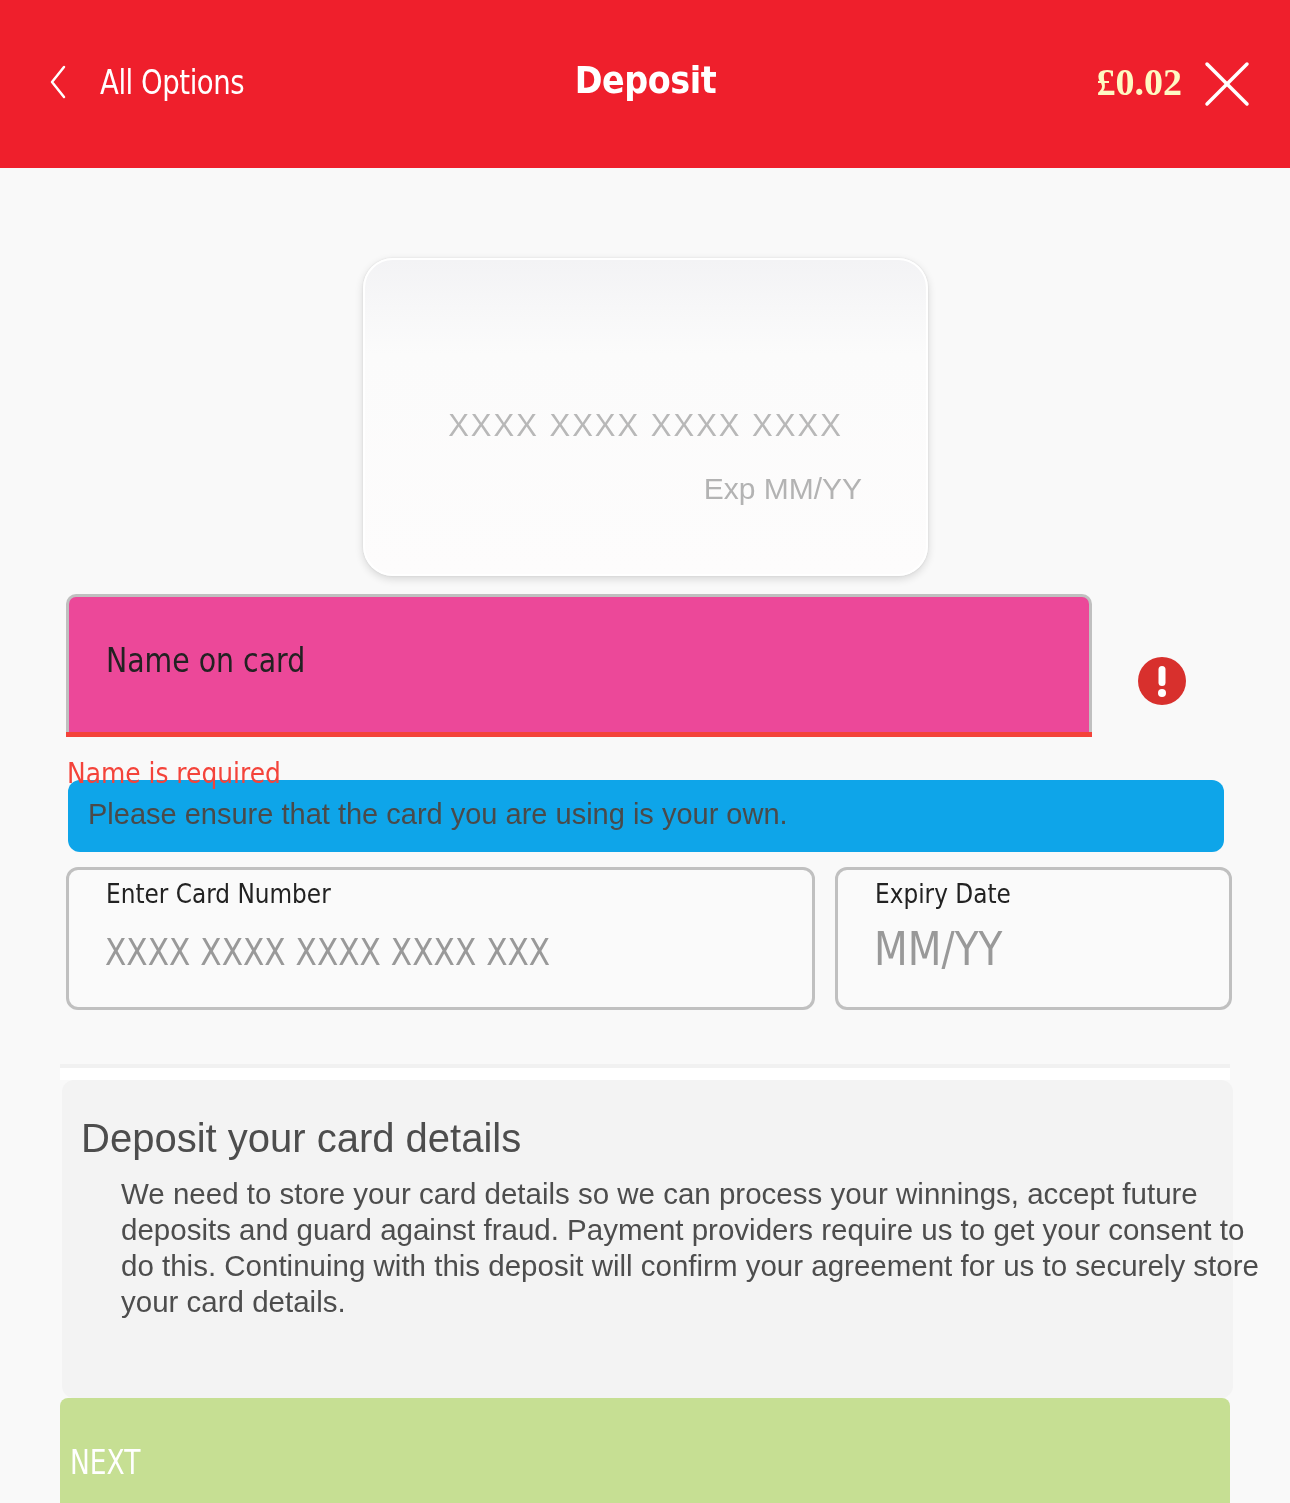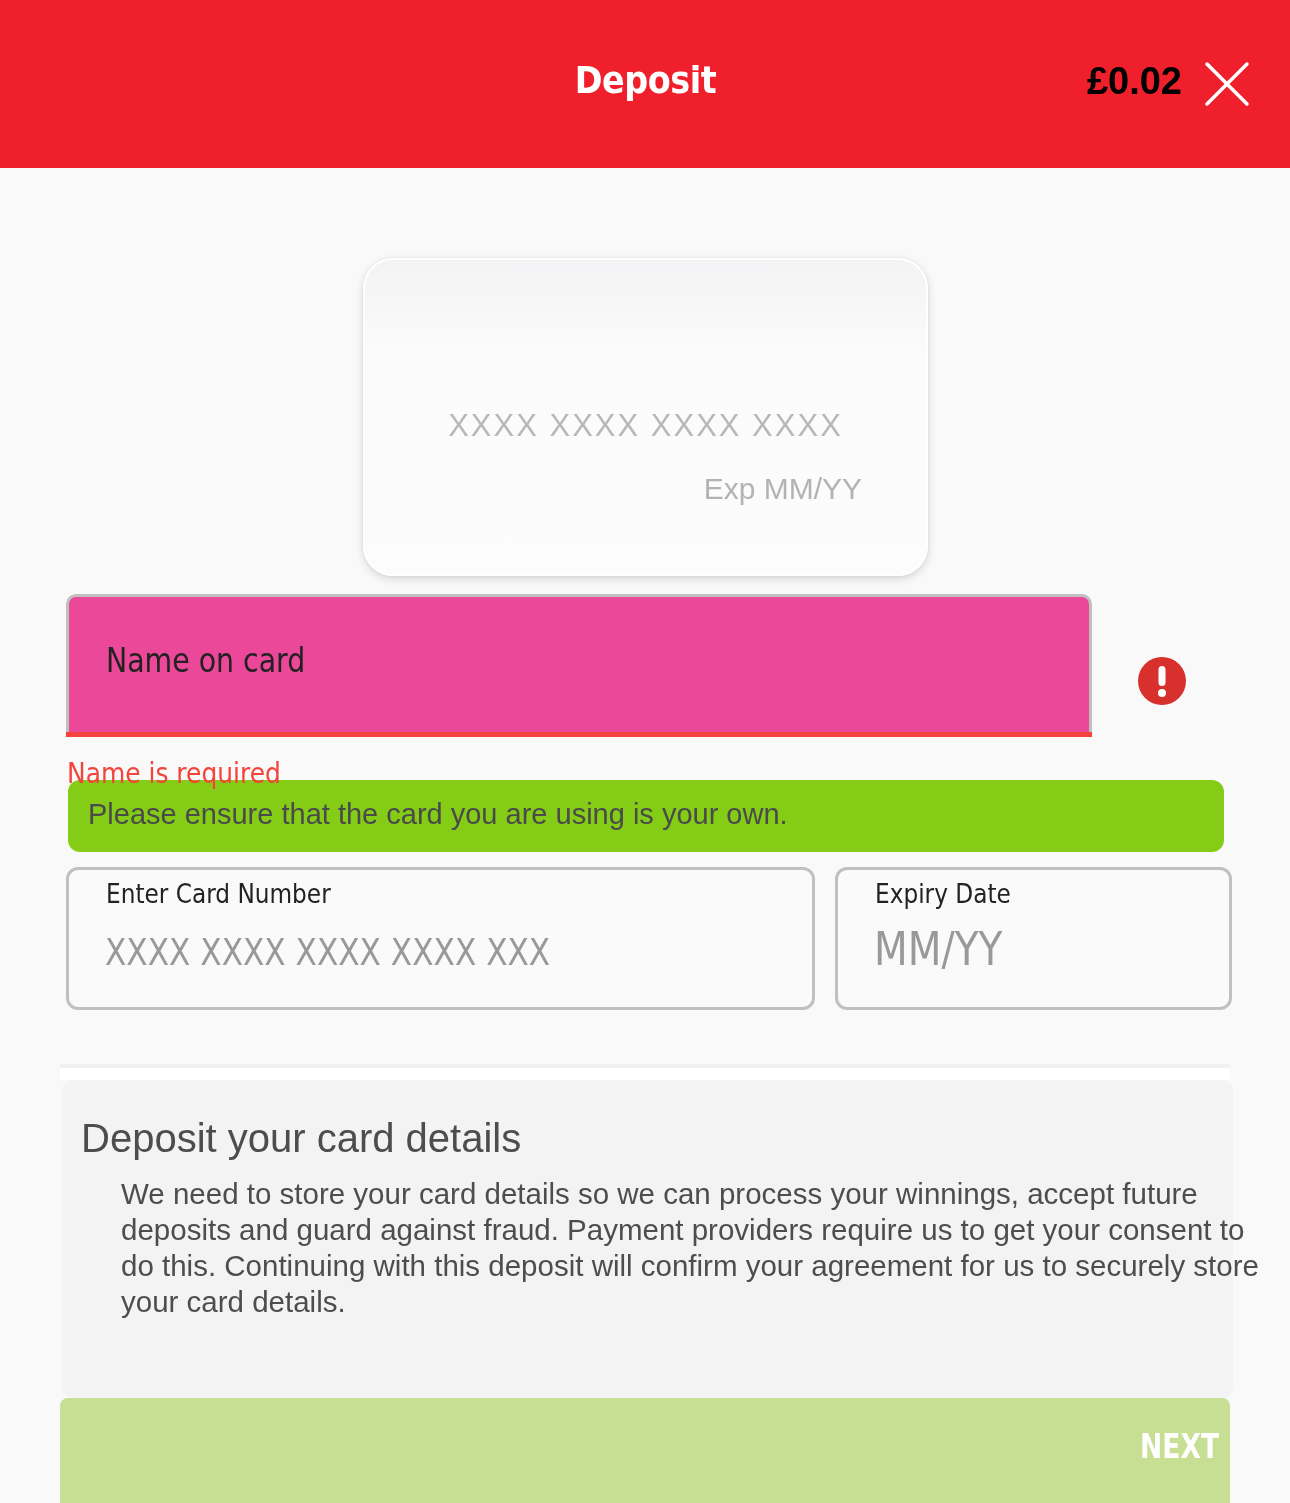--- a/index.html
+++ b/index.html
@@ -41,24 +41,24 @@
       font-family: "DejaVu Sans", sans-serif;
       font-weight: bold;
       font-size: 38px;
       letter-spacing: -0.5px;
       color: #fff;
     }
     .title span { display: inline-block; transform: scaleX(0.88); }
     .balance {
       position: absolute;
       right: 108px; top: 60px;
-      font-family: Liberation Sans, sans-serif;
+      font-family: Liberation Serif, serif;
       font-weight: bold;
       font-size: 38px;
-      color: #000000;
+      color: #fef9c3;
     }
     .close-btn {
       position: absolute;
       left: 1203px; top: 60px;
       width: 48px; height: 48px;
       cursor: pointer;
     }
 
     .card-preview {
       position: absolute;
@@ -119,21 +119,21 @@
       font-family: "DejaVu Sans", sans-serif;
       font-size: 29px;
       color: #f4433a;
       transform: scaleX(0.86);
       transform-origin: left center;
     }
     .notice {
       position: absolute;
       left: 68px; top: 780px;
       width: 1156px; height: 72px;
-      background: #84cc16;
+      background: #0ea5e9;
       border-radius: 12px;
     }
     .notice-text {
       position: absolute;
       left: 20px; top: 18px;
       font-size: 29px;
       color: #4a4a4a;
     }
 
     .field {
@@ -216,33 +216,41 @@
       position: absolute;
       left: 60px; top: 1398px;
       width: 1170px; height: 110px;
       background: #c6df93;
       border: none;
       border-radius: 8px 8px 0 0;
       cursor: pointer;
     }
     .next-label {
       position: absolute;
-      left: 0; right: 0; top: 28px;
-      text-align: right;
-      font-family: "DejaVu Sans", sans-serif;
-      font-weight: bold;
+      left: 0; right: 0; top: 44px;
+      text-align: left;
+      font-family: "DejaVu Sans", sans-serif;
+      font-weight: normal;
       font-size: 34px;
       color: #ffffff;
     }
     .next-label span { display: inline-block; transform: scaleX(0.78); }
   </style>
 </head>
 <body>
 
 <div class="header">
+  <div class="back-btn">
+    <span>
+      <svg width="20" height="34" viewBox="0 0 20 34">
+        <polyline points="16,2 4,17 16,32" fill="none" stroke="#ffffff" stroke-width="2.5" stroke-linecap="round" stroke-linejoin="round"></polyline>
+      </svg>
+    </span>
+    <span class="back-label">All Options</span>
+  </div>
   <div class="title"><span>Deposit</span></div>
   <div class="balance">£0.02</div>
   <div class="close-btn">
     <span>
       <svg width="48" height="48" viewBox="0 0 48 48">
         <line x1="4" y1="4" x2="44" y2="44" stroke="#ffffff" stroke-width="3.5" stroke-linecap="round"></line>
         <line x1="44" y1="4" x2="4" y2="44" stroke="#ffffff" stroke-width="3.5" stroke-linecap="round"></line>
       </svg>
     </span>
   </div>

